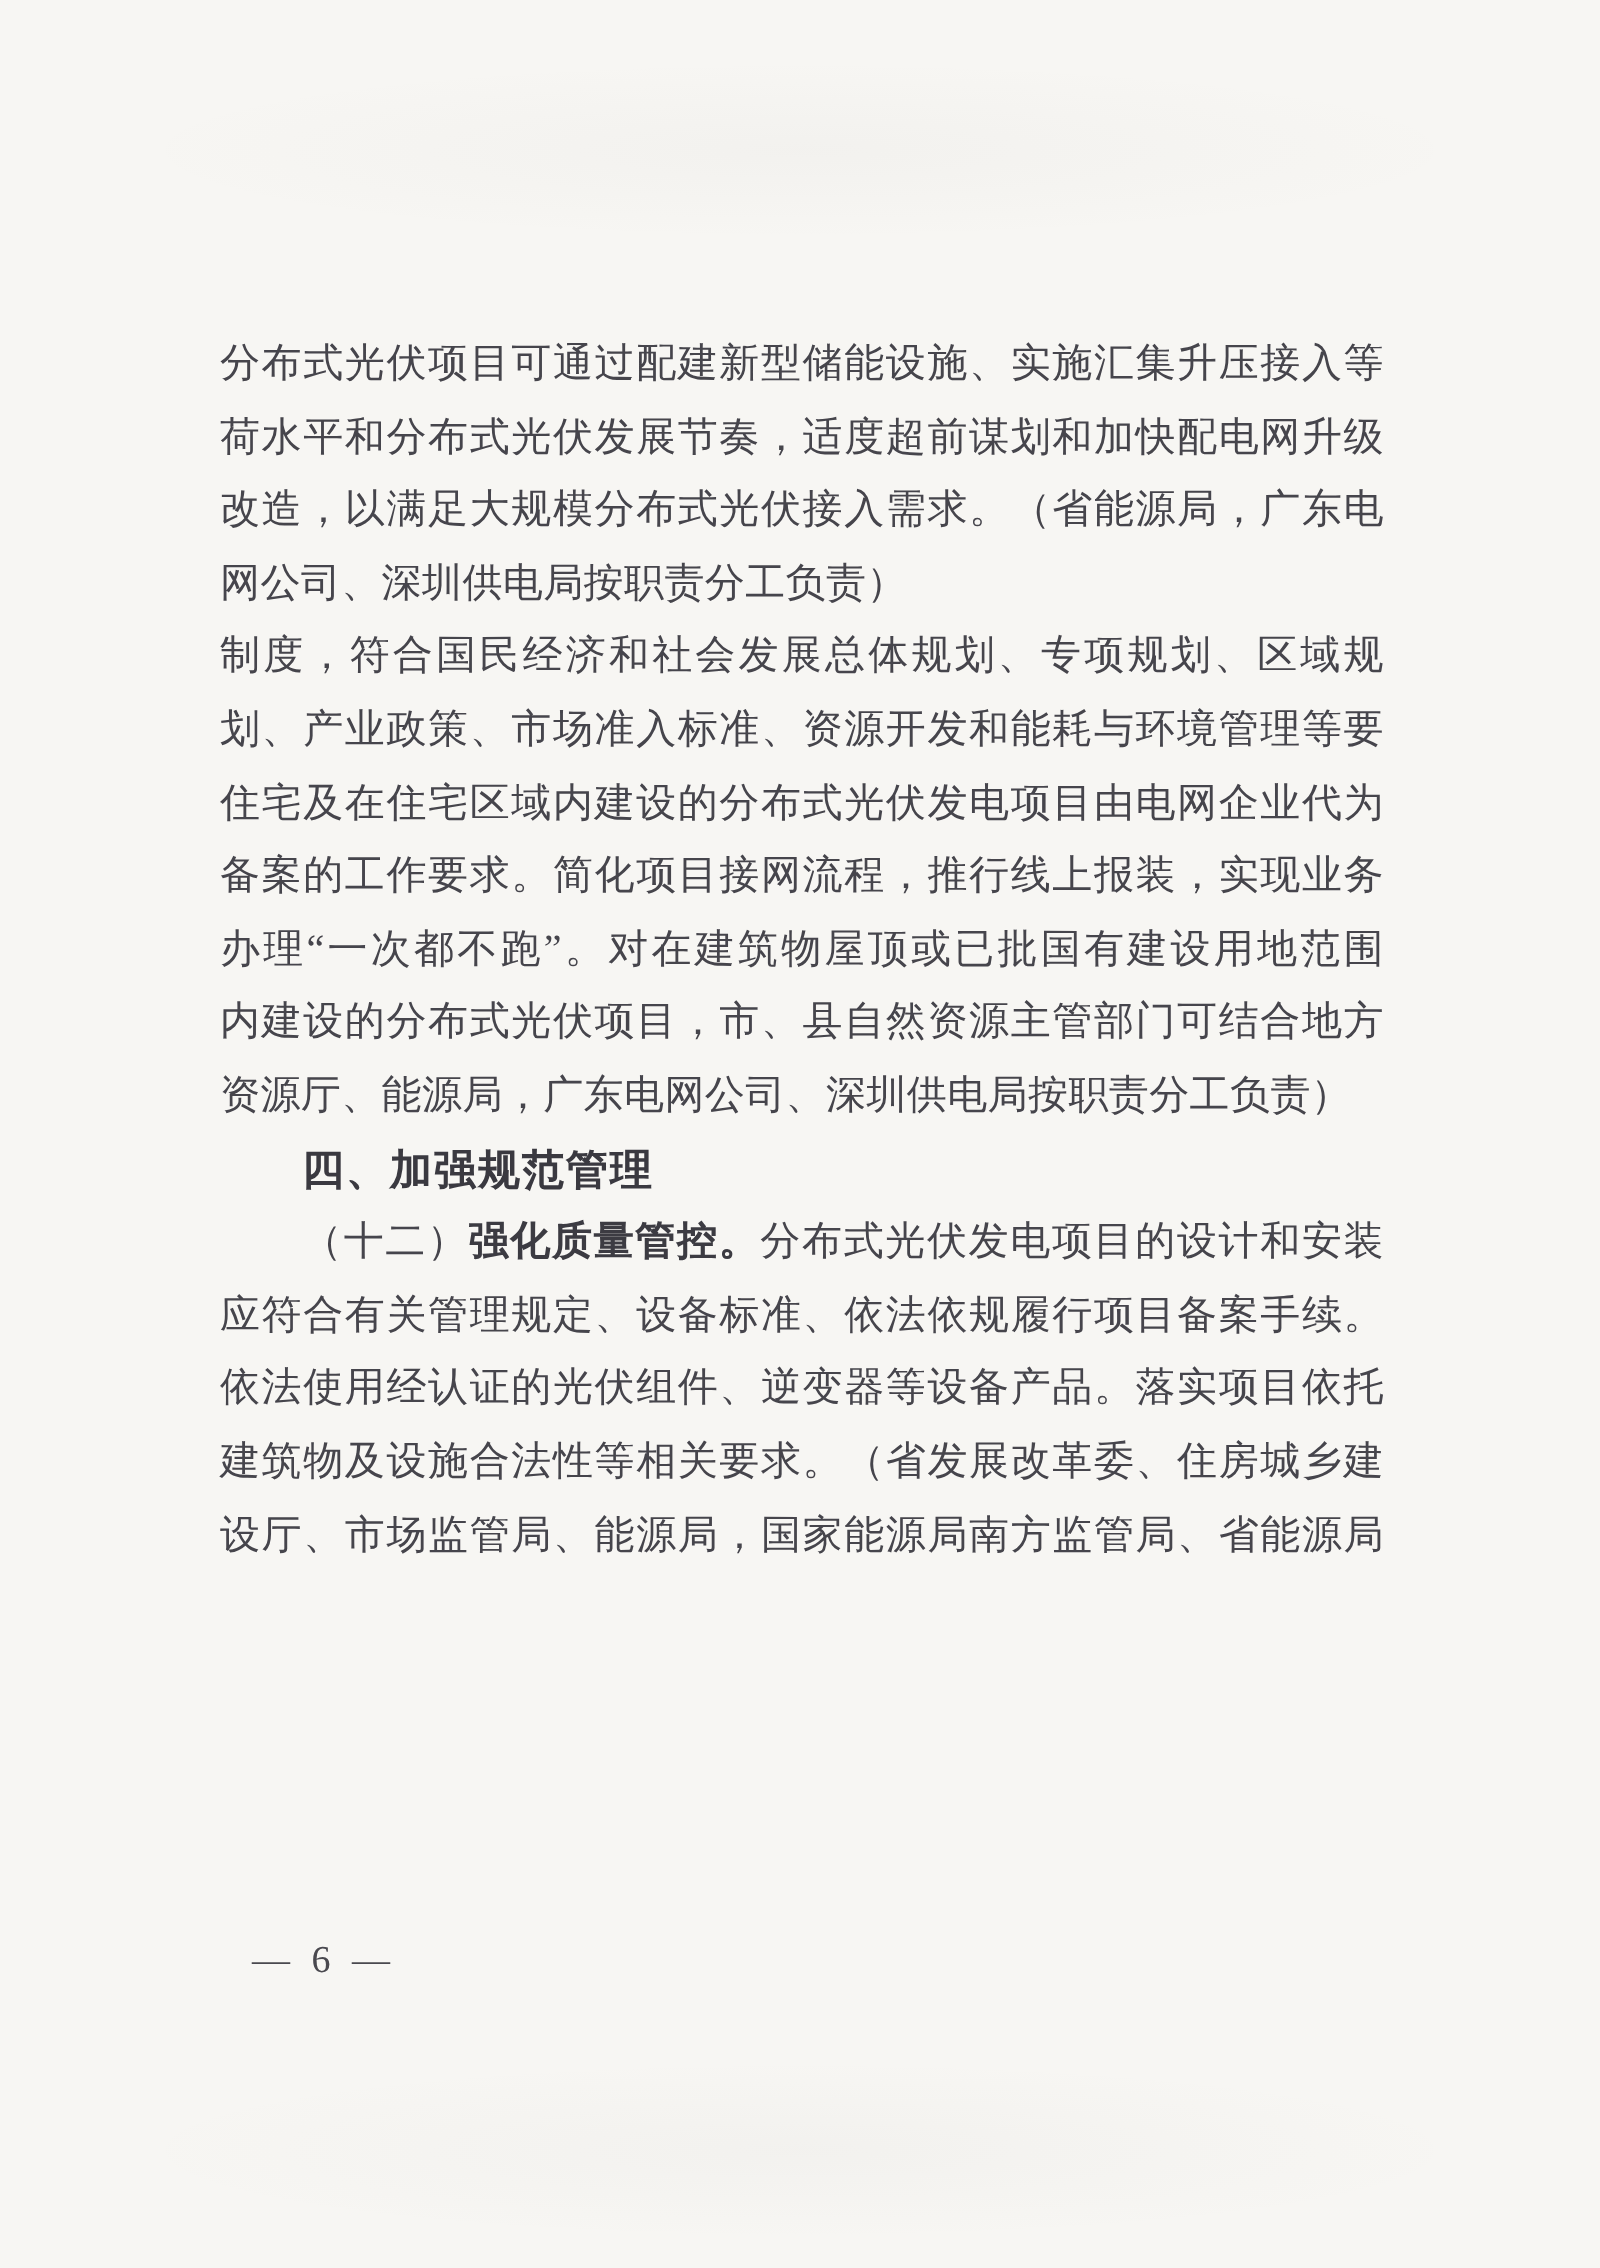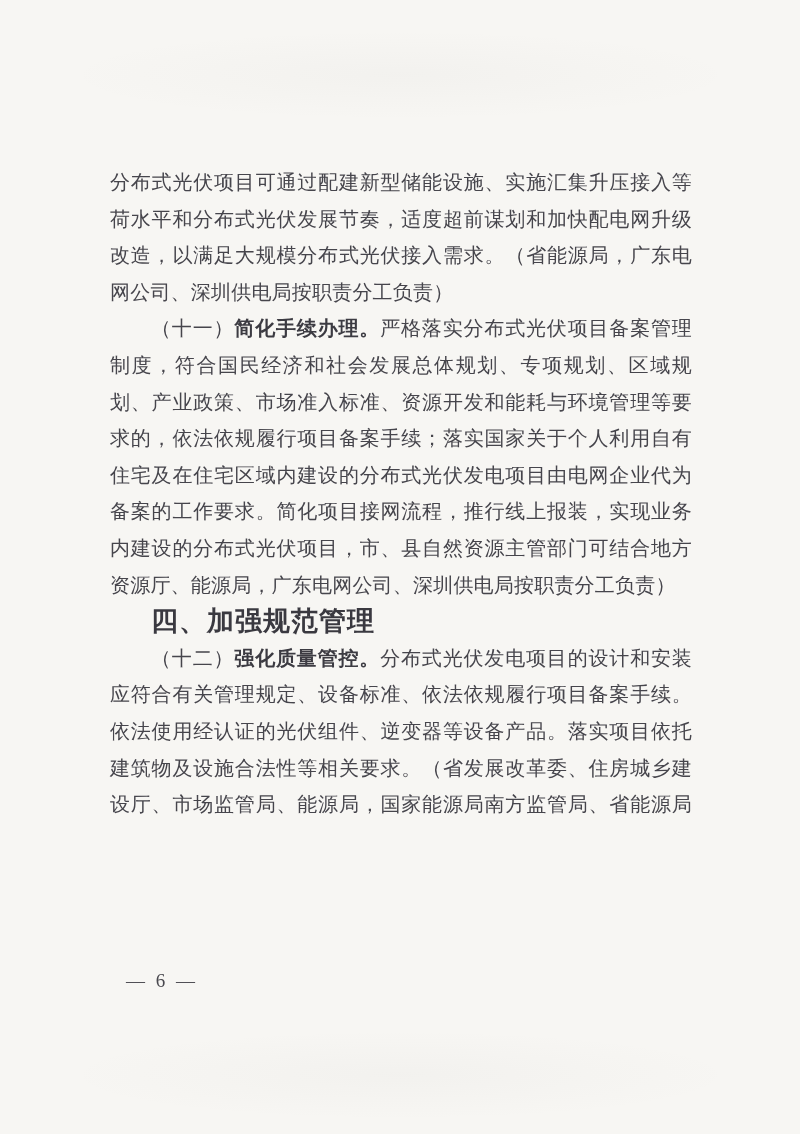--- a/index.html
+++ b/index.html
@@ -51,21 +51,21 @@
   .line.indent { text-indent: 41px; }
 
   .item-title {
     font-weight: bold;
     color: #3c3b42;
   }
 
   .line.heading {
     font-family: "DejaVu Sans", "Liberation Sans", sans-serif;
     font-weight: bold;
-    font-size: 27px;
+    font-size: 21px;
     color: #3a3940;
     letter-spacing: 1px;
     text-align: right;
     text-align-last: left;
   }
 
   .page-number {
     position: absolute;
     left: 126px;
     top: 966px;
@@ -84,26 +84,25 @@
   <div class="smudge-top"></div>
   <div class="smudge-bottom"></div>
 
   <div class="textblock">
 
     <div class="line">分布式光伏项目可通过配建新型储能设施、实施汇集升压接入等</div>
     <div class="line">荷水平和分布式光伏发展节奏，适度超前谋划和加快配电网升级</div>
     <div class="line">改造，以满足大规模分布式光伏接入需求。（省能源局，广东电</div>
     <div class="line final">网公司、深圳供电局按职责分工负责）</div>
 
-    <div class="line indent"><span>（十一）</span><span class="item-title">简化手续办理。</span><span>严格落实分布式光伏项目备案管理</span></div>
     <div class="line">制度，符合国民经济和社会发展总体规划、专项规划、区域规</div>
     <div class="line">划、产业政策、市场准入标准、资源开发和能耗与环境管理等要</div>
-    <div class="line">求的，依法依规履行项目备案手续；落实国家关于个人利用自有</div>
     <div class="line">住宅及在住宅区域内建设的分布式光伏发电项目由电网企业代为</div>
     <div class="line">备案的工作要求。简化项目接网流程，推行线上报装，实现业务</div>
+    <div class="line">办理“一次都不跑”。对在建筑物屋顶或已批国有建设用地范围</div>
     <div class="line">内建设的分布式光伏项目，市、县自然资源主管部门可结合地方</div>
     <div class="line final">资源厅、能源局，广东电网公司、深圳供电局按职责分工负责）</div>
 
     <div class="line heading indent">四、加强规范管理</div>
 
     <div class="line indent"><span>（十二）</span><span class="item-title">强化质量管控。</span><span>分布式光伏发电项目的设计和安装</span></div>
     <div class="line">应符合有关管理规定、设备标准、依法依规履行项目备案手续。</div>
     <div class="line">依法使用经认证的光伏组件、逆变器等设备产品。落实项目依托</div>
     <div class="line">建筑物及设施合法性等相关要求。（省发展改革委、住房城乡建</div>
     <div class="line">设厅、市场监管局、能源局，国家能源局南方监管局、省能源局</div>

